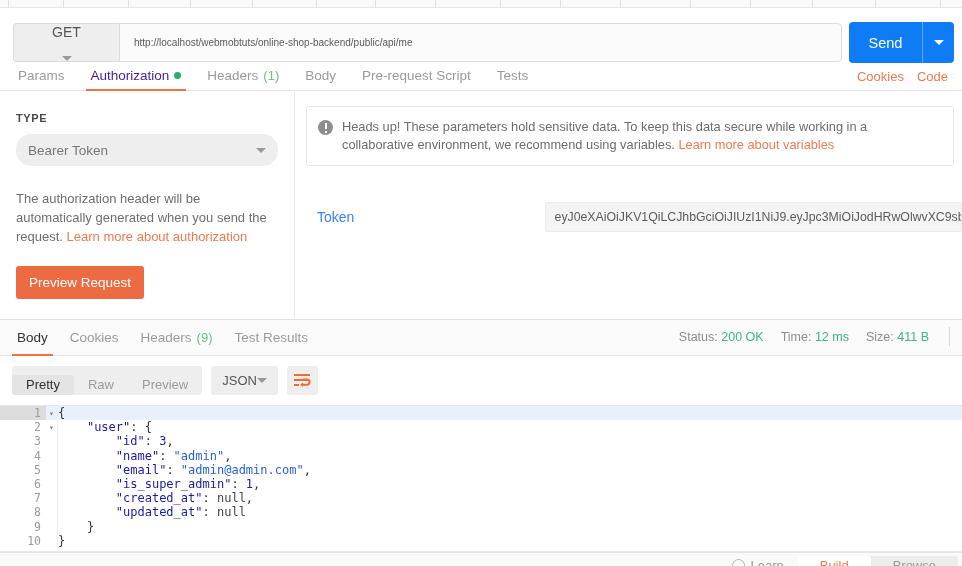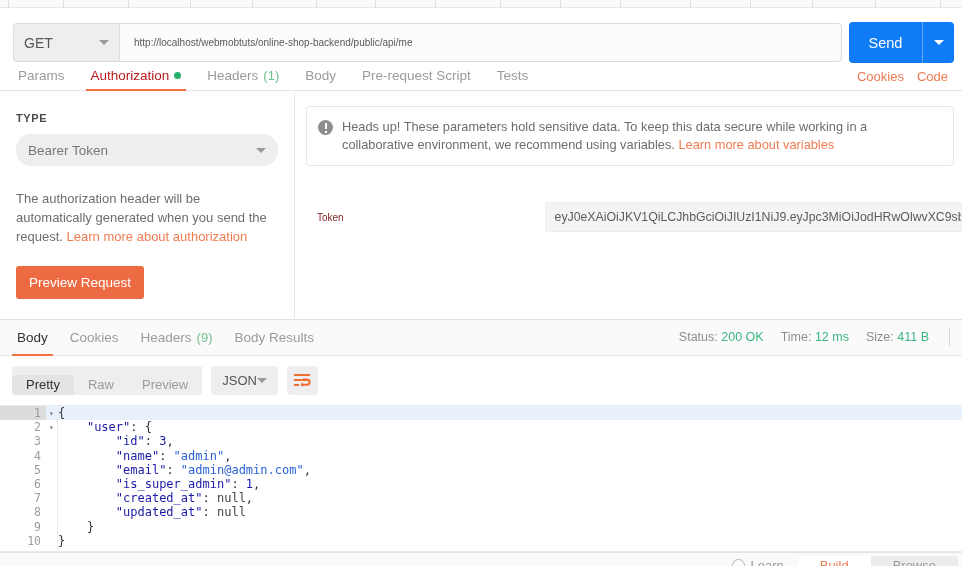--- a/index.html
+++ b/index.html
@@ -24,21 +24,21 @@
   .urlbar {
     position: absolute; top: 9px; left: 0; width: 962px; height: 52px;
     background: #ffffff;
   }
   .method-box {
     position: absolute; left: 13px; top: 14px;
     width: 106px; height: 39px;
     background: #eeeeee;
     border: 1px solid #dcdcdc; border-right: none;
     border-radius: 4px 0 0 4px;
-    display: flex; align-items: center; padding: 0 10px;
+    display: flex; align-items: center; padding: 0 10px; flex-direction: column;
   }
   .method-label { font-size: 14px; color: #555; flex: 1; }
   .caret-dn {
     width: 0; height: 0; border-left: 5px solid transparent;
     border-right: 5px solid transparent; border-top: 5px solid #9a9a9a;
   }
   .url-input {
     position: absolute; left: 119px; top: 14px;
     width: 723px; height: 39px;
     background: #fbfbfb; border: 1px solid #dcdcdc;
@@ -71,21 +71,21 @@
     position: absolute; top: 61px; left: 0; width: 962px; height: 30px;
     border-bottom: 1px solid #e4e4e4;
     display: flex; align-items: flex-end;
   }
   .rtab {
     position: relative; height: 29px; padding: 0 13px;
     display: flex; align-items: center; gap: 5px;
     font-size: 13.5px; color: #9b9b9b; white-space: nowrap;
   }
   .rtab.first { margin-left: 5px; }
-  .rtab.active { color: #b91c1c; }
+  .rtab.active { color: #4c1d95; }
   .rtab.active::after {
     content: ""; position: absolute; left: 8px; right: 8px; bottom: -1px;
     height: 2px; background: #f2713d;
   }
   .dot-green {
     width: 7px; height: 7px; border-radius: 50%; background: #25b06b;
   }
   .cnt { color: #6cc08b; font-size: 13px; }
   .rtabs-right {
     margin-left: auto; display: flex; align-items: center; gap: 13px;
@@ -146,21 +146,21 @@
   }
   .notice .txt {
     font-size: 12.8px; line-height: 18px; color: #6d6d6d;
   }
   .notice .txt a { color: #ef7b51; text-decoration: none; }
 
   .token-row {
     margin-top: 36px; display: flex; align-items: center;
   }
   .token-label {
-    width: 240px; font-size: 10px; color: #7f1d1d; padding-left: 11px;
+    width: 240px; font-size: 14px; color: #3b82f6; padding-left: 11px;
   }
   .token-input {
     width: 420px; height: 30px; background: #f4f4f4;
     border: 1px solid #ededed; border-radius: 2px;
     display: flex; align-items: center; padding: 0 9px;
     font-size: 12.3px; color: #5c5c5c;
     white-space: nowrap; overflow: hidden;
   }
 
   
@@ -364,21 +364,21 @@
       <span>Body</span>
     </div>
     <div class="restab">
       <span>Cookies</span>
     </div>
     <div class="restab">
       <span>Headers</span>
       <span class="cnt">(9)</span>
     </div>
     <div class="restab">
-      <span>Body Results</span>
+      <span>Test Results</span>
     </div>
     <div class="status-group">
     <span><span>Status:</span> <b>200 OK</b></span>
     <span><span>Time:</span> <b>12 ms</b></span>
     <span><span>Size:</span> <b>411 B</b></span>
     <span class="status-sep"></span>
   </div>
 </div>
 
 <div class="fmtbar">

